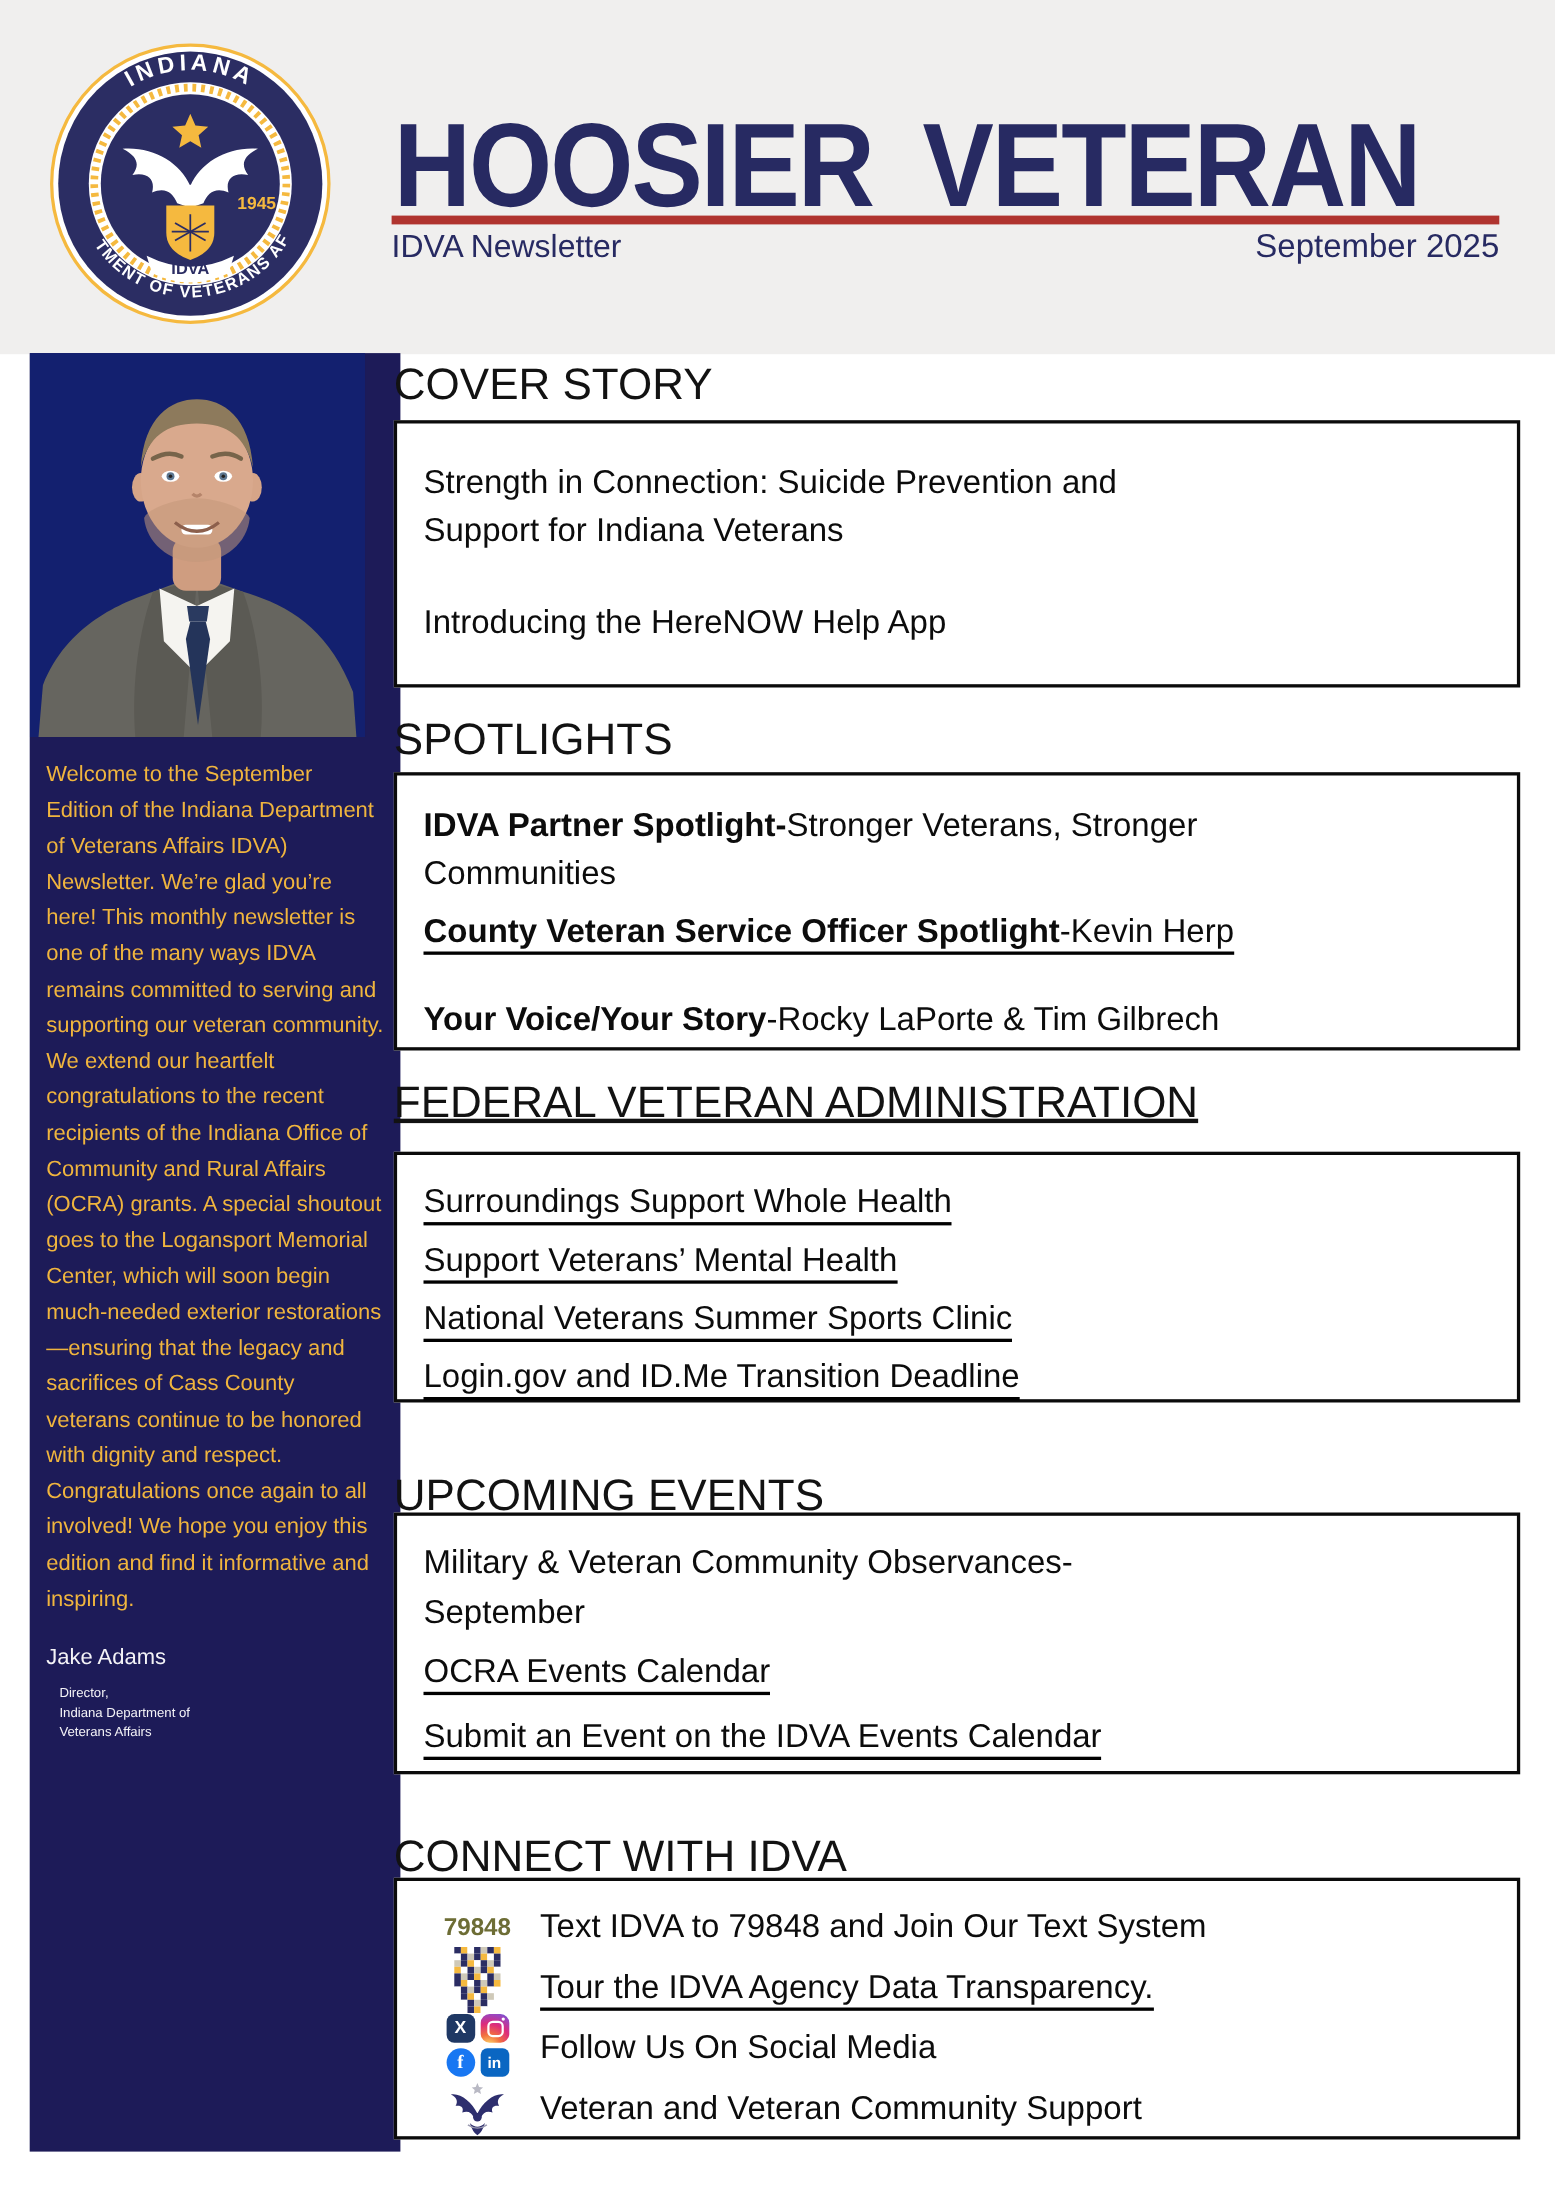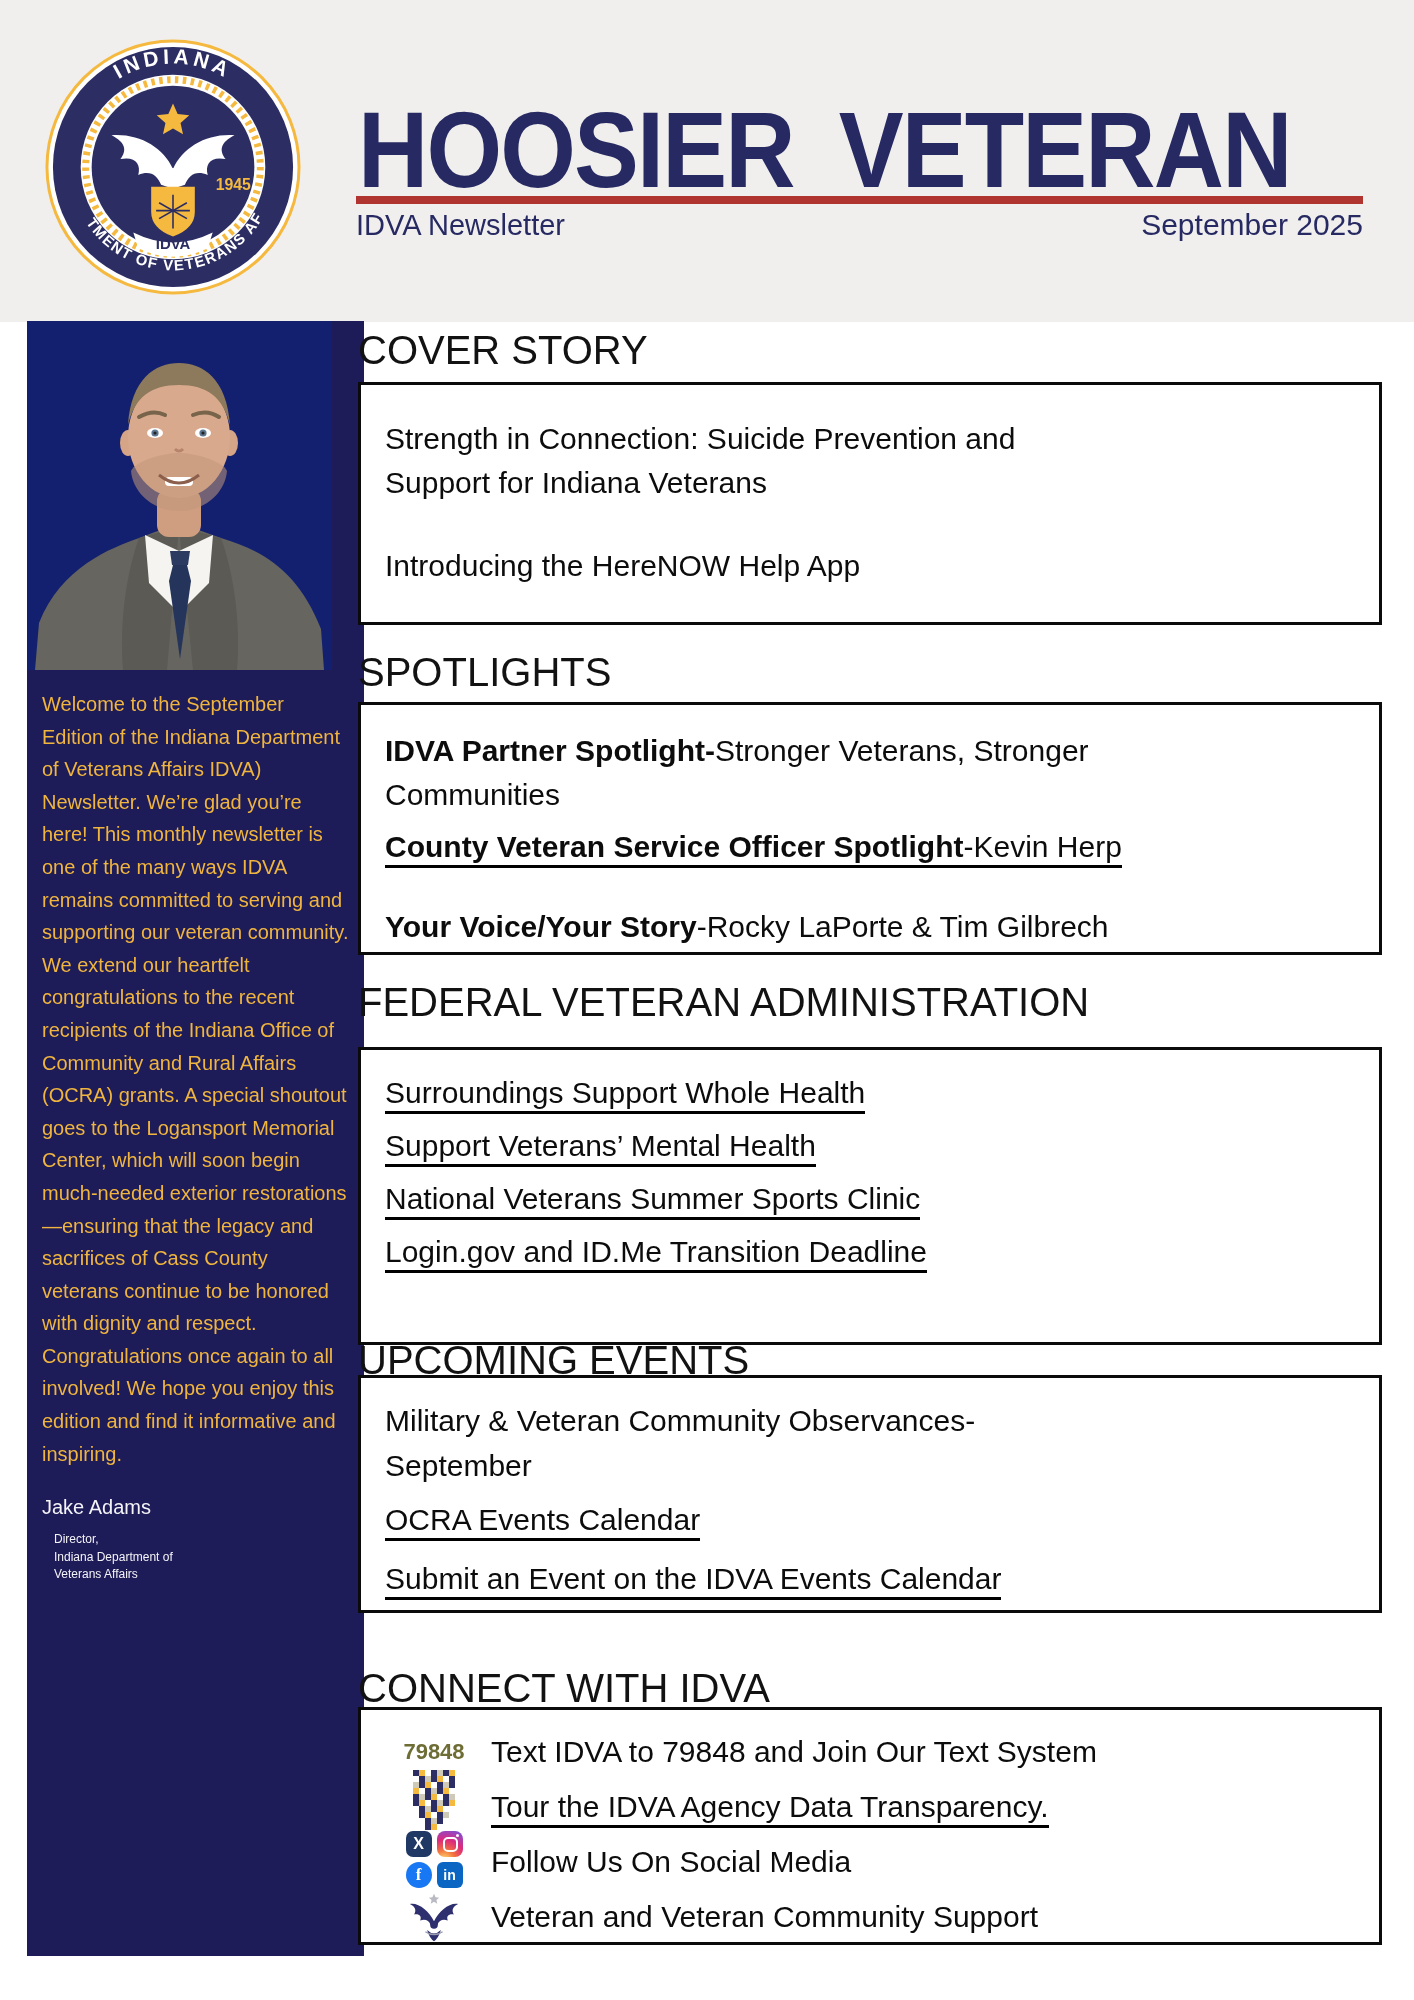--- a/index.html
+++ b/index.html
@@ -34,21 +34,21 @@
   .preline{white-space:pre-line;}
   .ul{border-bottom:3.5px solid #000;padding-bottom:2px;}
   b{font-weight:700;}
 
   #h-cover{top:328px;} #box-cover{top:382px;height:243px;padding:32px 24px 0;}
   #box-cover .p2{margin-top:40px;}
 
   #h-spot{top:650px;} #box-spot{top:702px;height:253px;padding:24px 24px 0;}
   #box-spot .r0{margin-bottom:10px;} #box-spot .r1{margin-bottom:36px;line-height:1.43;}
 
-  #h-fed{top:980px;} #box-fed{top:1047px;height:298px;padding:22px 24px 0;}
+  #h-fed{top:980px;text-decoration:underline;} #box-fed{top:1047px;height:228px;padding:22px 24px 0;}
   #box-fed p{line-height:1.4;margin-bottom:11px;}
 
   #h-up{top:1338px;} #box-up{top:1375px;height:238px;padding:20px 24px 0;}
   #box-up p{line-height:1.5;} #box-up .lnk{margin-top:9px;} #box-up .lnk2{margin-top:14px;}
 
   #h-conn{top:1666px;} #box-conn{top:1707px;height:238px;padding:14px 24px 0 34px;}
   .crow{display:flex;align-items:center;height:55px;}
   .ic{width:78px;flex:0 0 78px;margin-right:18px;display:flex;justify-content:center;align-items:flex-start;}
   .crow .lbl{font-size:30px;line-height:1.2;color:#0c0c0c;}
   .shortcode{font-size:22px;font-weight:700;color:var(--olive,#6d6d35);letter-spacing:0;}

